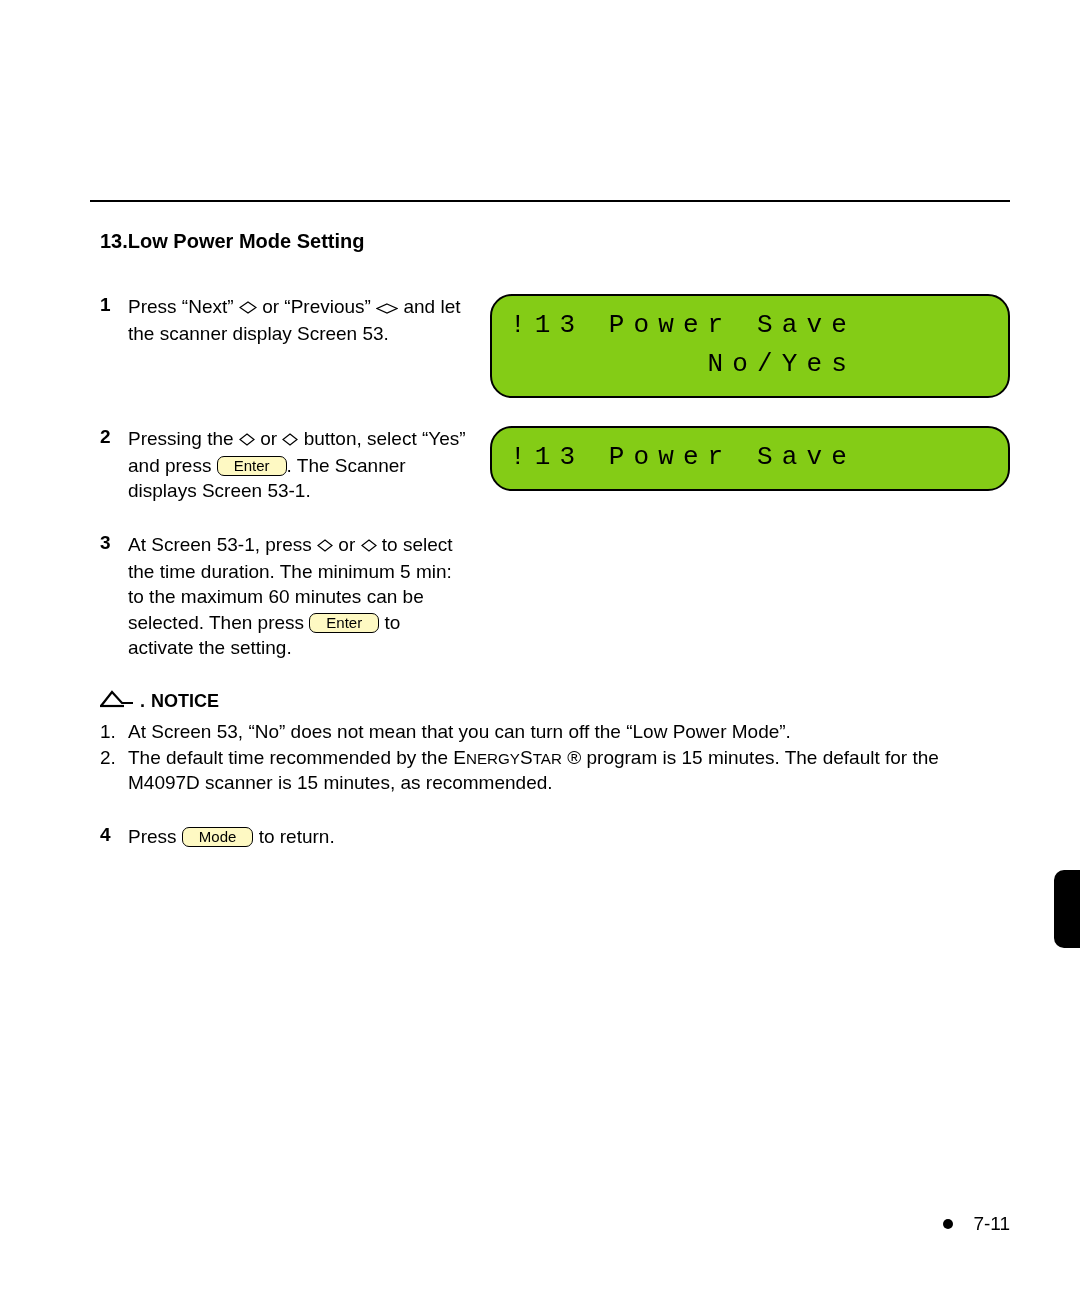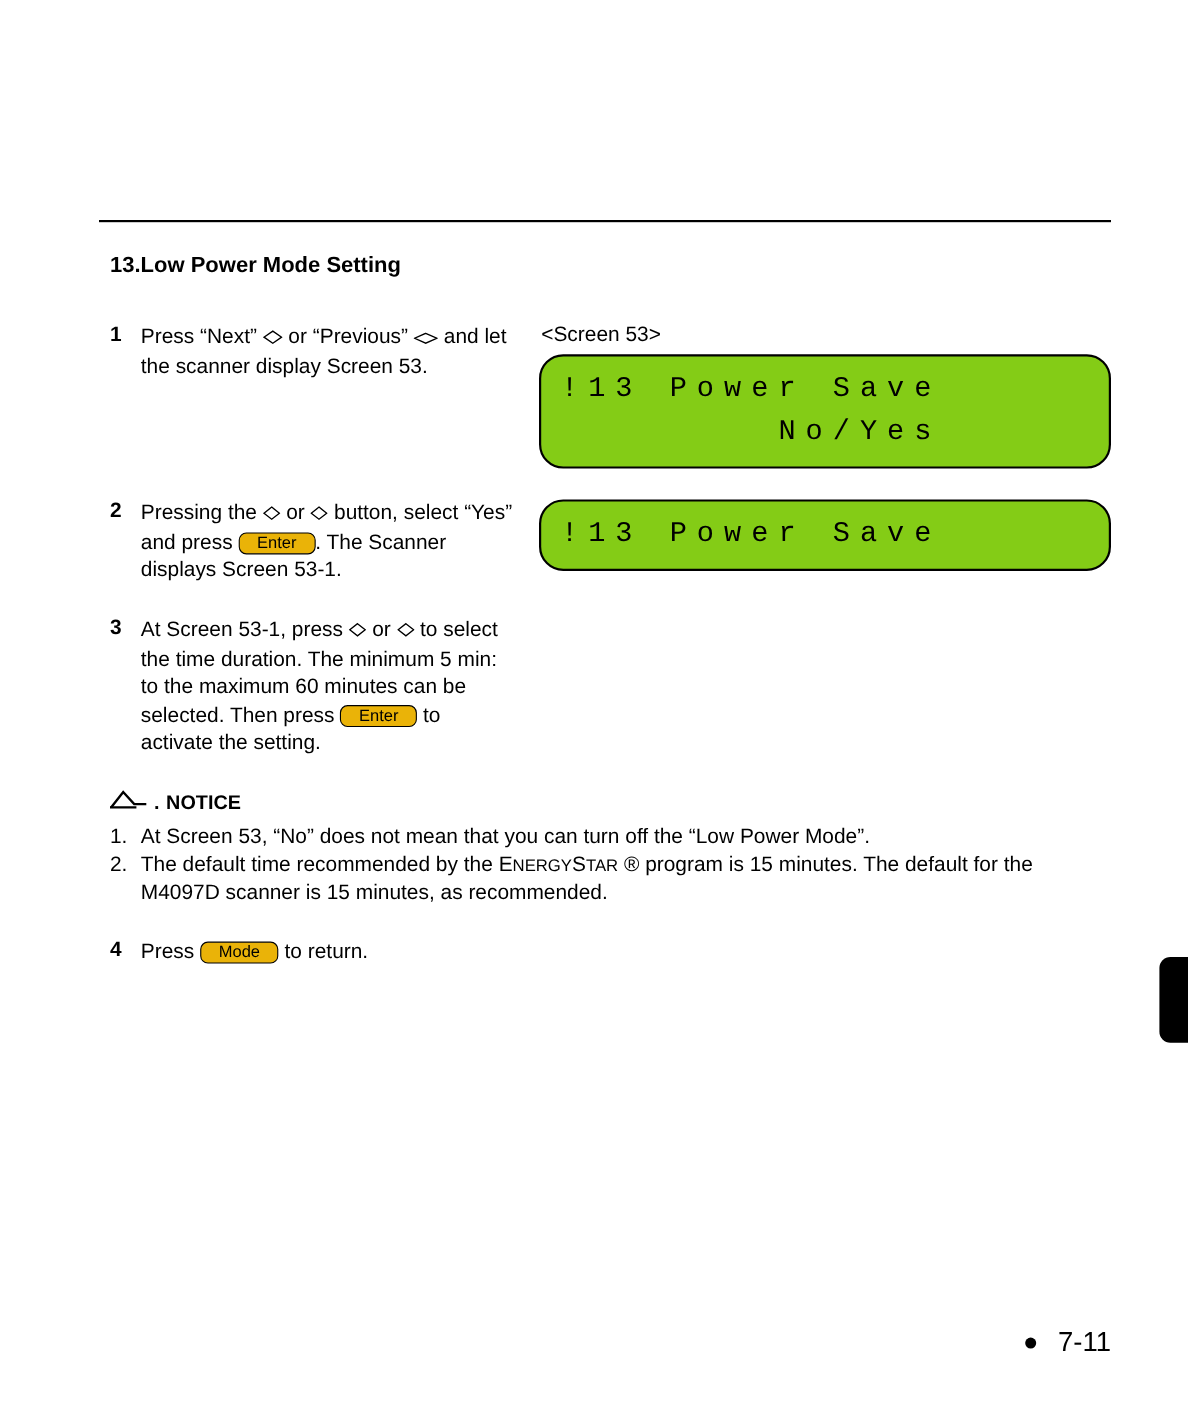--- a/index.html
+++ b/index.html
@@ -72,21 +72,21 @@
     line-height: 1.5;
   }
   .keycap {
     display: inline-block;
     border: 1.5px solid #000;
     border-radius: 7px;
     padding: 0 16px;
     font-size: 15px;
     line-height: 1.2;
     vertical-align: 1px;
-    background: #eab308;
+    background: #fef9c3;
     font-family: Arial, Helvetica, sans-serif;
   }
   .diamond {
     display: inline-block;
     vertical-align: -1px;
   }
   .notice-row {
     display: flex;
     align-items: center;
     margin: 18px 0 6px 10px;
@@ -118,21 +118,21 @@
     width: 26px;
     height: 78px;
     background: #000;
     border-top-left-radius: 10px;
     border-bottom-left-radius: 10px;
   }
   .page-num {
     position: absolute;
     right: 70px;
     bottom: 60px;
-    font-size: 25px;
+    font-size: 19px;
     display: flex;
     align-items: center;
     gap: 20px;
   }
   .bullet {
     width: 10px;
     height: 10px;
     background: #000;
     border-radius: 50%;
     display: inline-block;
@@ -153,21 +153,20 @@
       <div class="step-num">1</div>
       <div class="step-text">
         <span>Press “Next” </span><span class="diamond"><svg width="18" height="13" viewBox="0 0 18 13">
               <polygon points="9,1 17,6.5 9,12 1,6.5" fill="none" stroke="#000" stroke-width="1.2"></polygon>
             </svg></span><span> or “Previous” </span><span class="diamond"><svg width="22" height="11" viewBox="0 0 22 11">
               <polygon points="11,1 21,5.5 11,10 1,5.5" fill="none" stroke="#000" stroke-width="1.2"></polygon>
             </svg></span><span> and let the scanner display Screen 53.</span>
       </div>
     </div>
     <div class="right-col">
-      <div class="screen-label">&lt;Screen 53&gt;</div>
       <div class="lcd">
         <div class="lcd-line">!13 Power Save</div>
         <div class="lcd-line">        No/Yes</div>
       </div>
     </div>
   </div>
 
   <div class="two-col">
     <div class="left-col">
       <div class="step-num">2</div>

